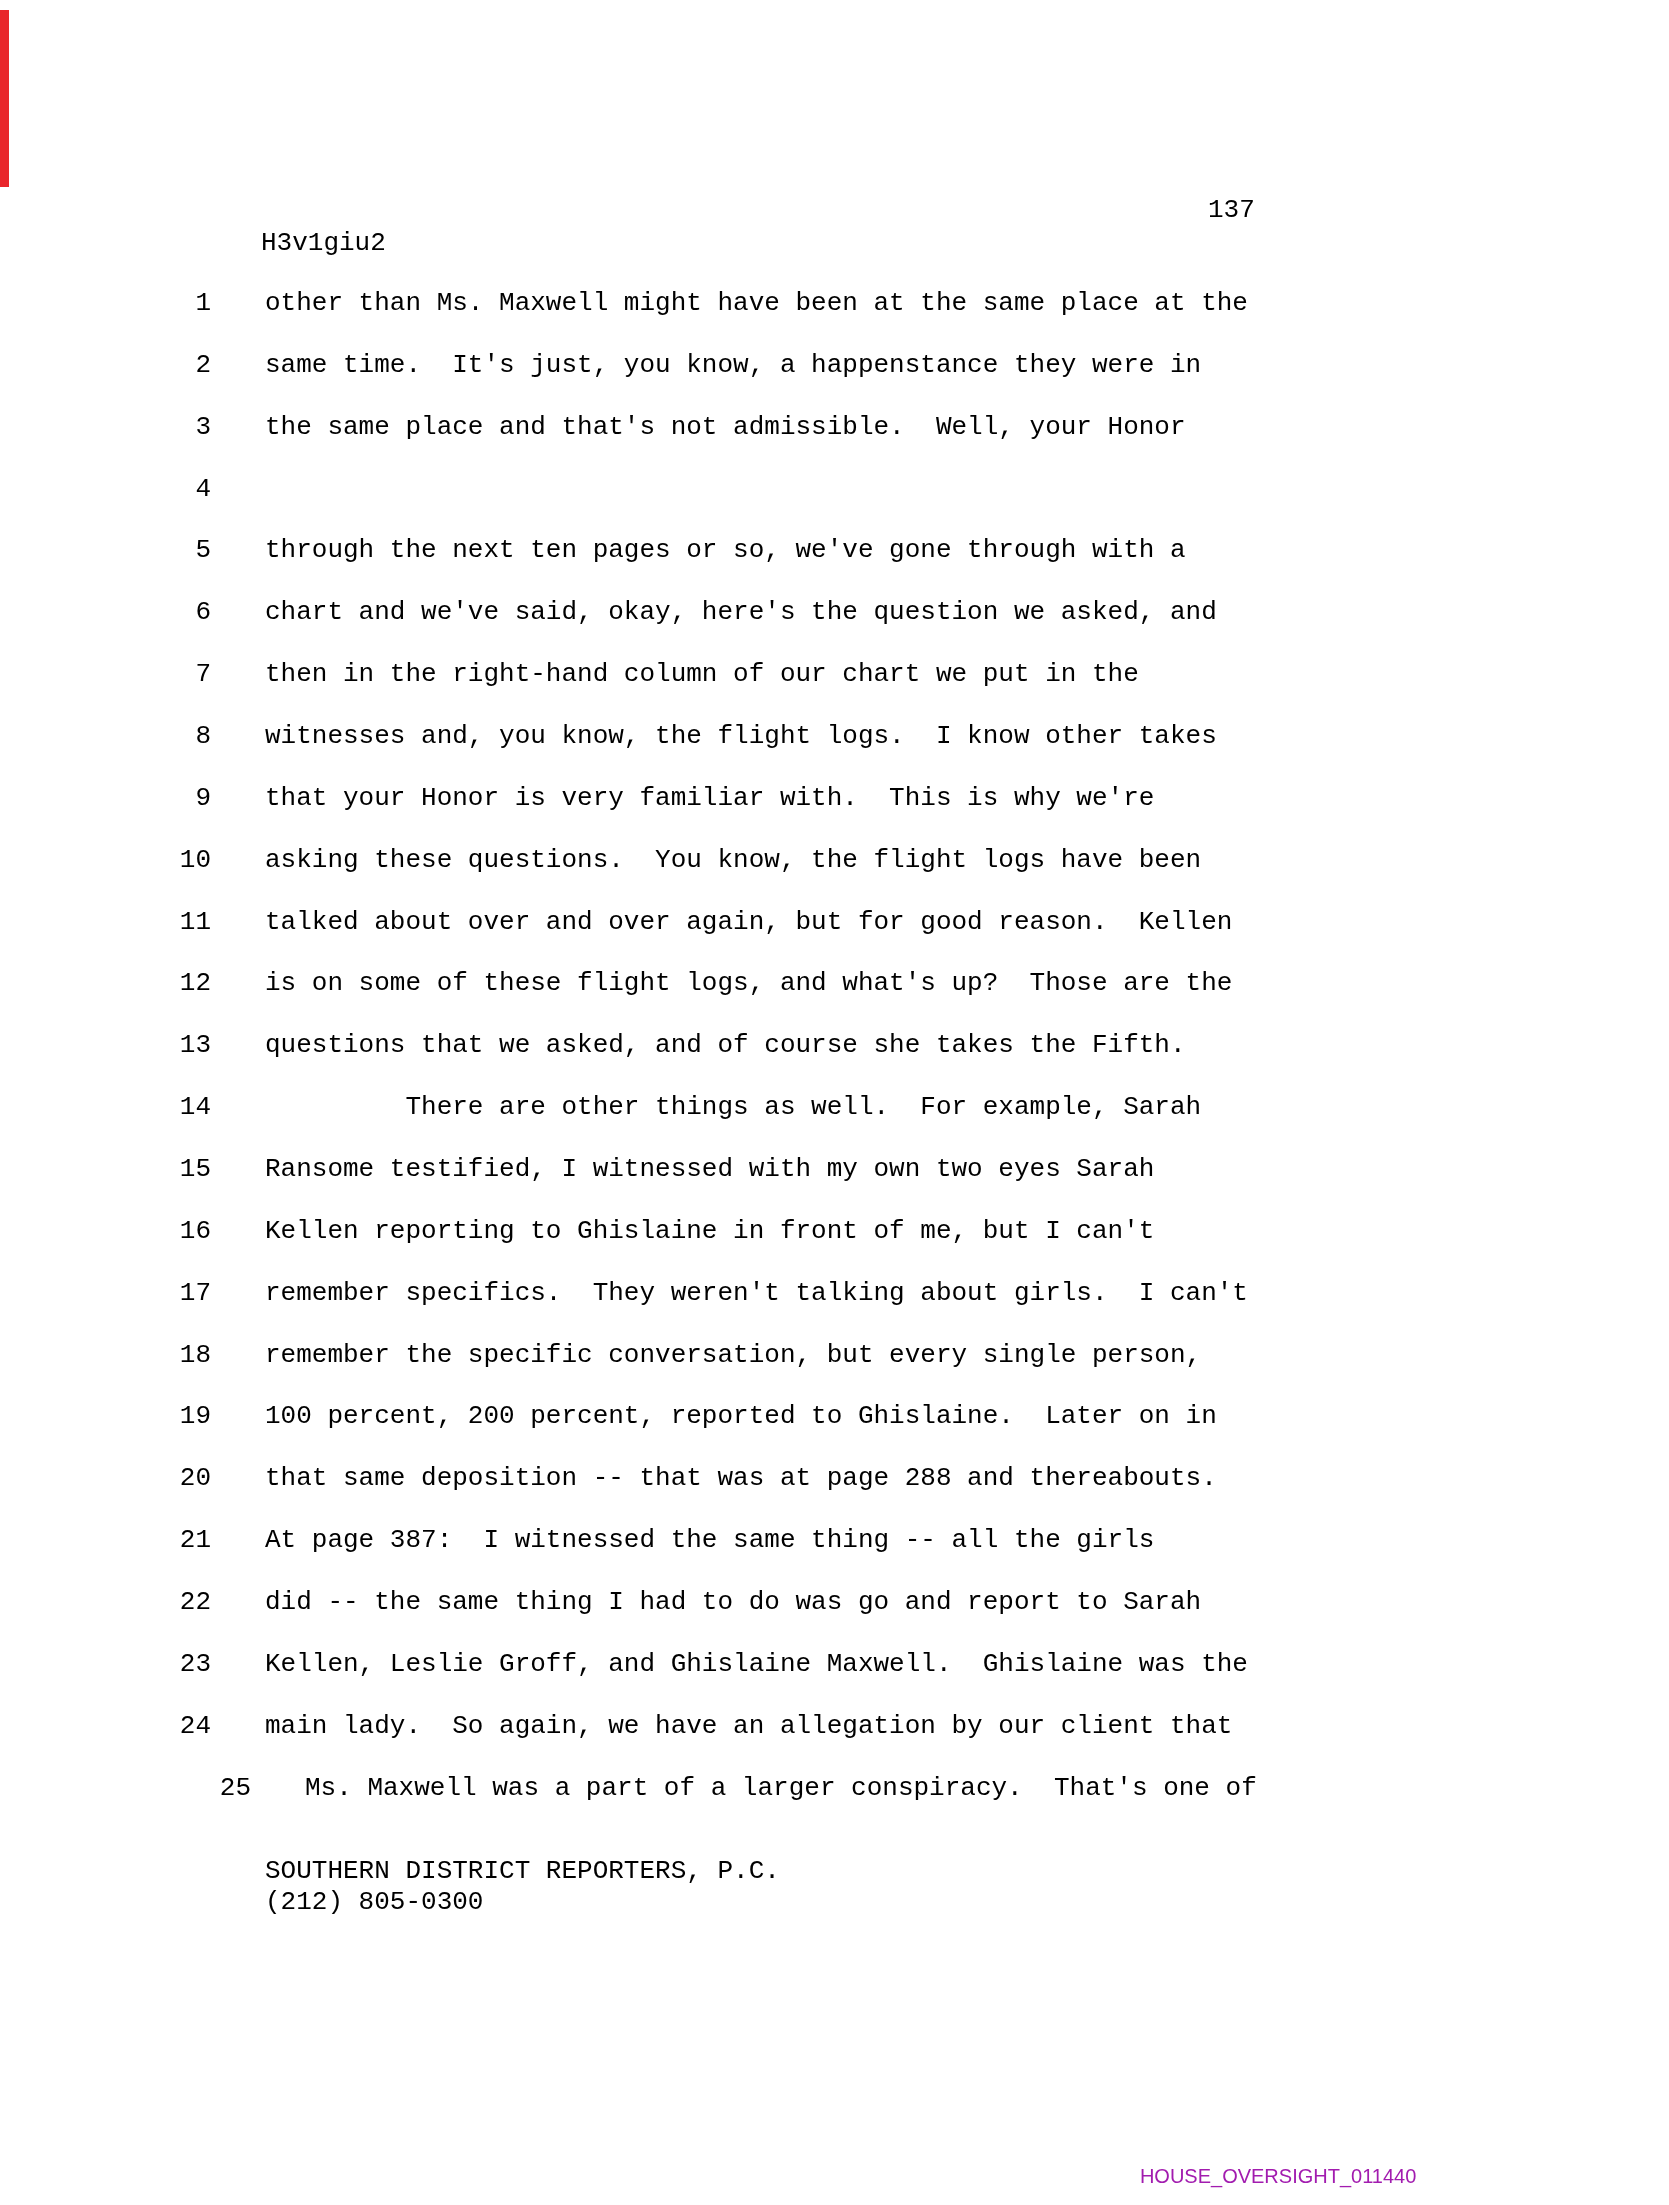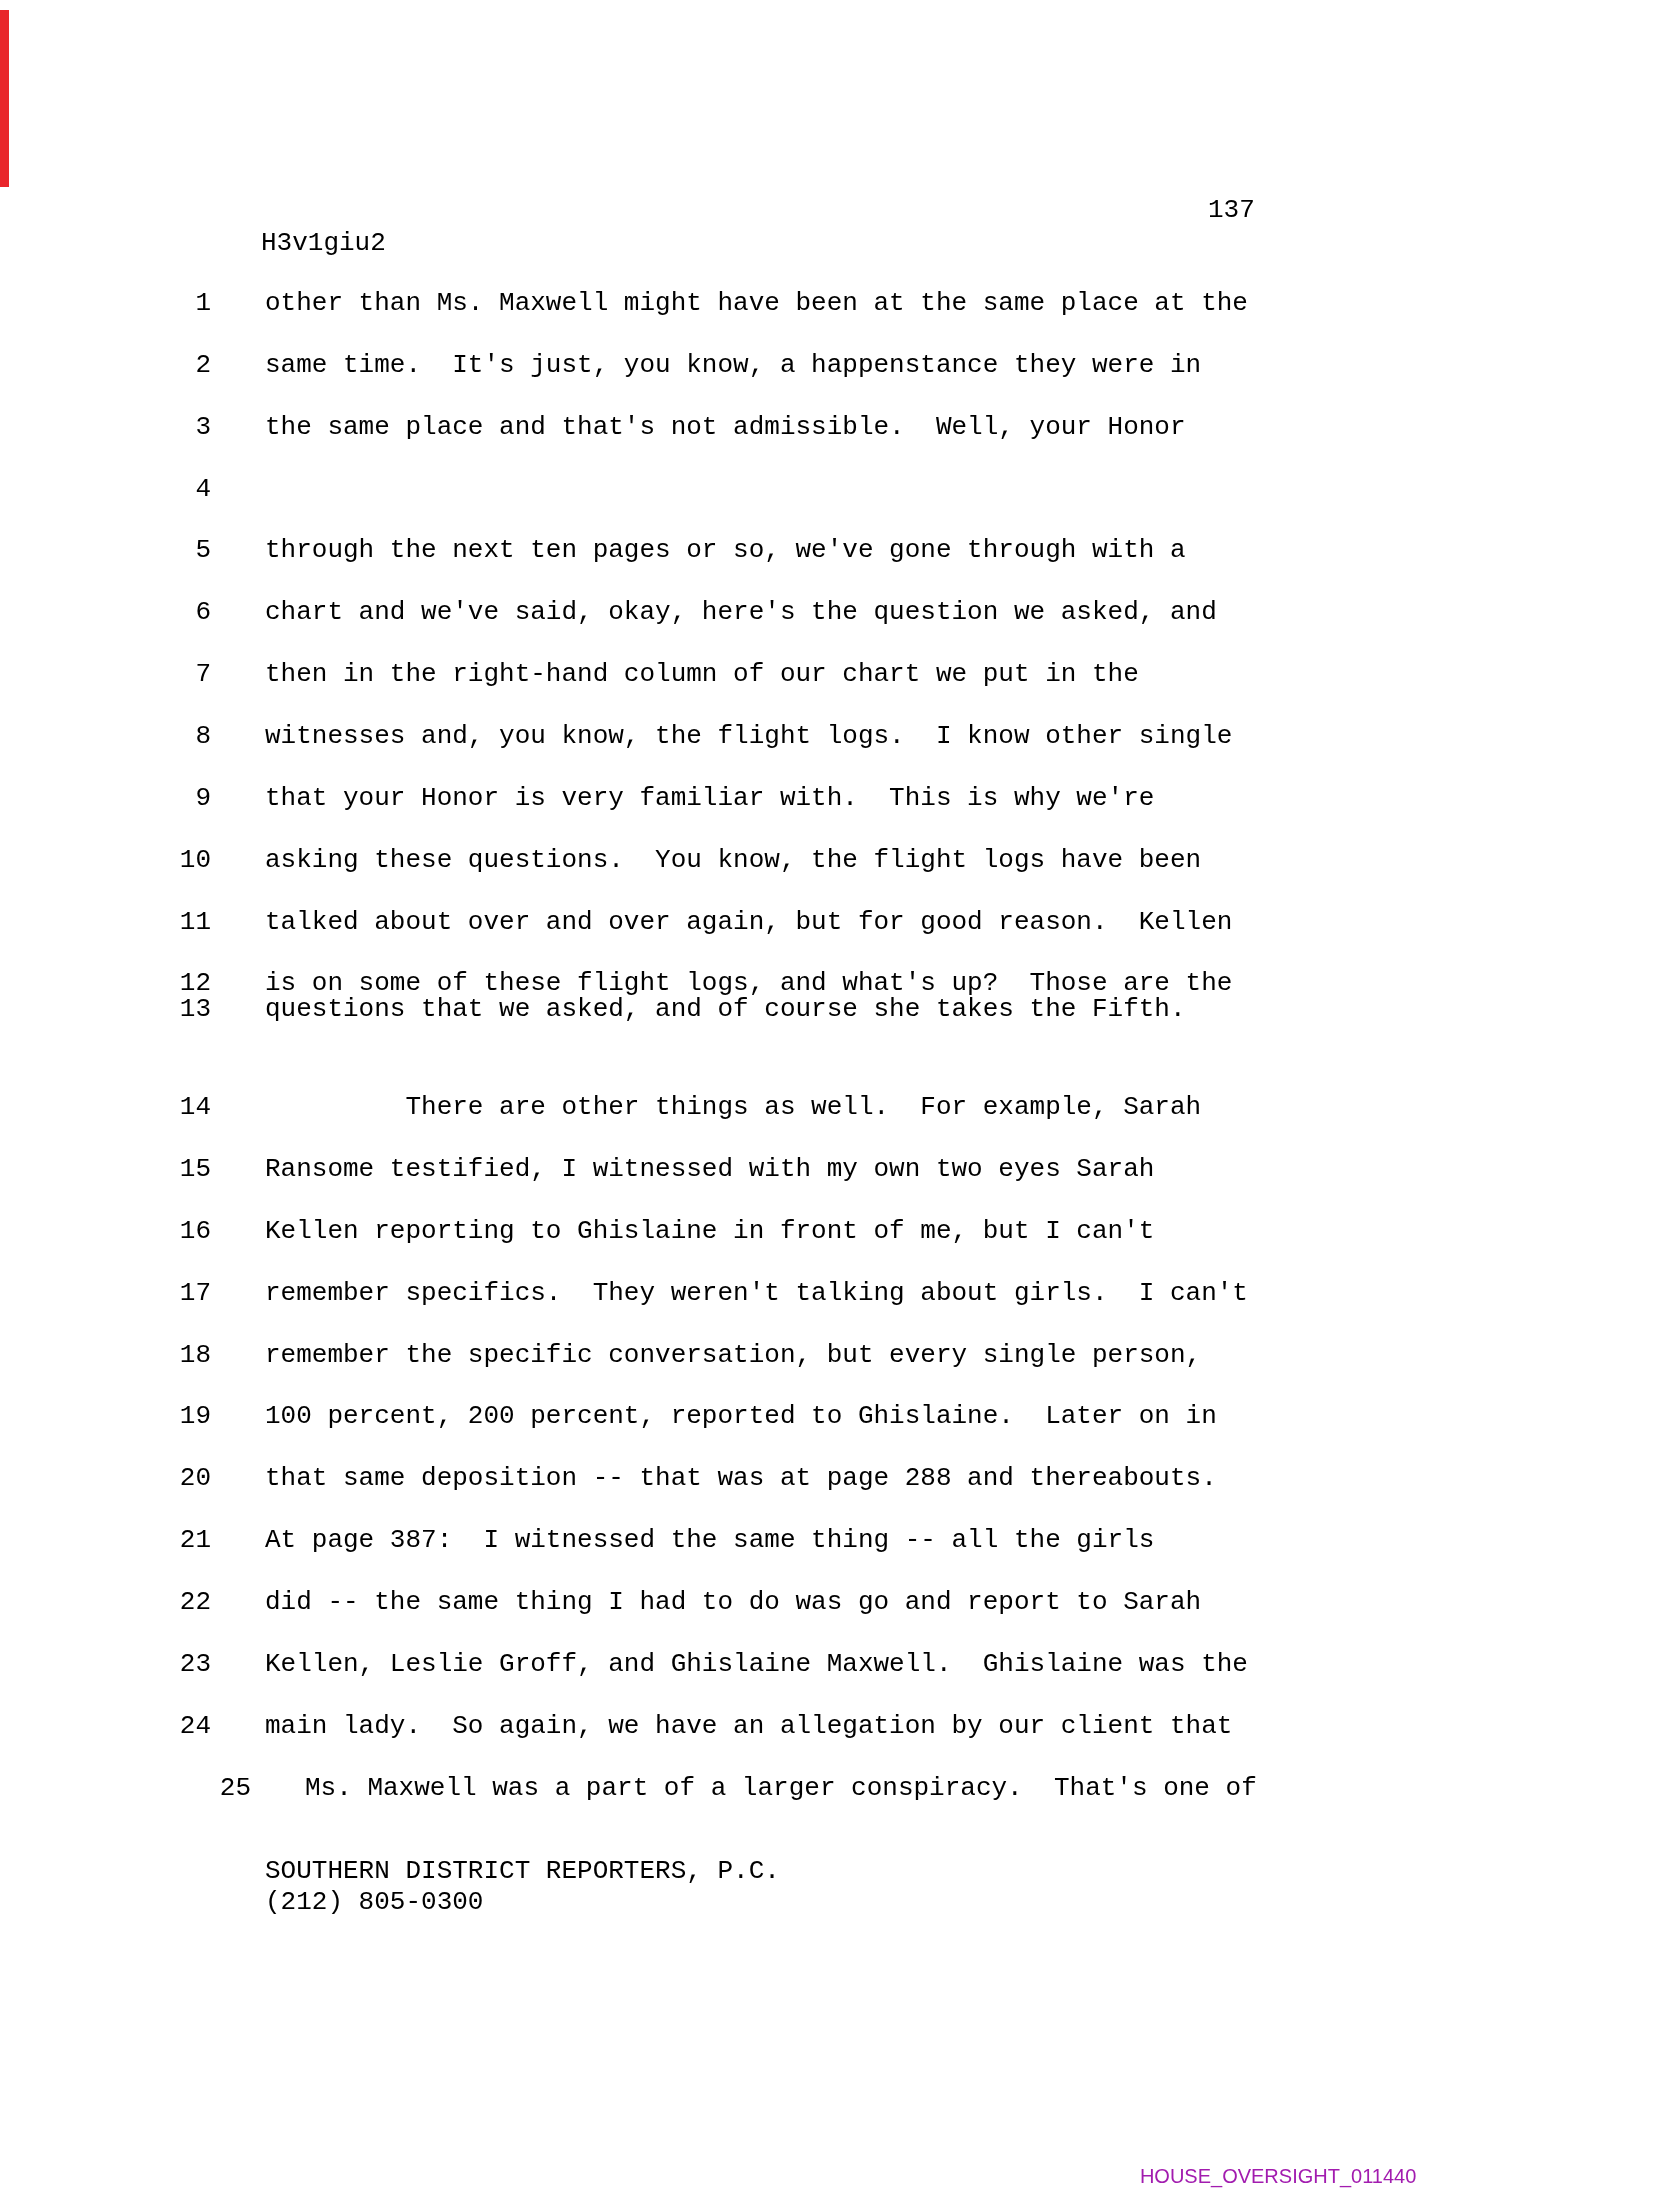--- a/index.html
+++ b/index.html
@@ -120,39 +120,39 @@
       <div class="row mono" style="top: 597px;">
       <span class="num">6</span>
       <span class="txt">chart and we've said, okay, here's the question we asked, and</span>
     </div>
       <div class="row mono" style="top: 659px;">
       <span class="num">7</span>
       <span class="txt">then in the right-hand column of our chart we put in the</span>
     </div>
       <div class="row mono" style="top: 721px;">
       <span class="num">8</span>
-      <span class="txt">witnesses and, you know, the flight logs.  I know other single</span>
+      <span class="txt">witnesses and, you know, the flight logs.  I know other takes</span>
     </div>
       <div class="row mono" style="top: 783px;">
       <span class="num">9</span>
       <span class="txt">that your Honor is very familiar with.  This is why we're</span>
     </div>
       <div class="row mono" style="top: 845px;">
       <span class="num">10</span>
       <span class="txt">asking these questions.  You know, the flight logs have been</span>
     </div>
       <div class="row mono" style="top: 907px;">
       <span class="num">11</span>
       <span class="txt">talked about over and over again, but for good reason.  Kellen</span>
     </div>
       <div class="row mono" style="top: 968px;">
       <span class="num">12</span>
       <span class="txt">is on some of these flight logs, and what's up?  Those are the</span>
     </div>
-      <div class="row mono" style="top: 994px;">
+      <div class="row mono" style="top: 1030px;">
       <span class="num">13</span>
       <span class="txt">questions that we asked, and of course she takes the Fifth.</span>
     </div>
       <div class="row mono" style="top: 1092px;">
       <span class="num">14</span>
       <span class="txt">         There are other things as well.  For example, Sarah</span>
     </div>
       <div class="row mono" style="top: 1154px;">
       <span class="num">15</span>
       <span class="txt">Ransome testified, I witnessed with my own two eyes Sarah</span>

